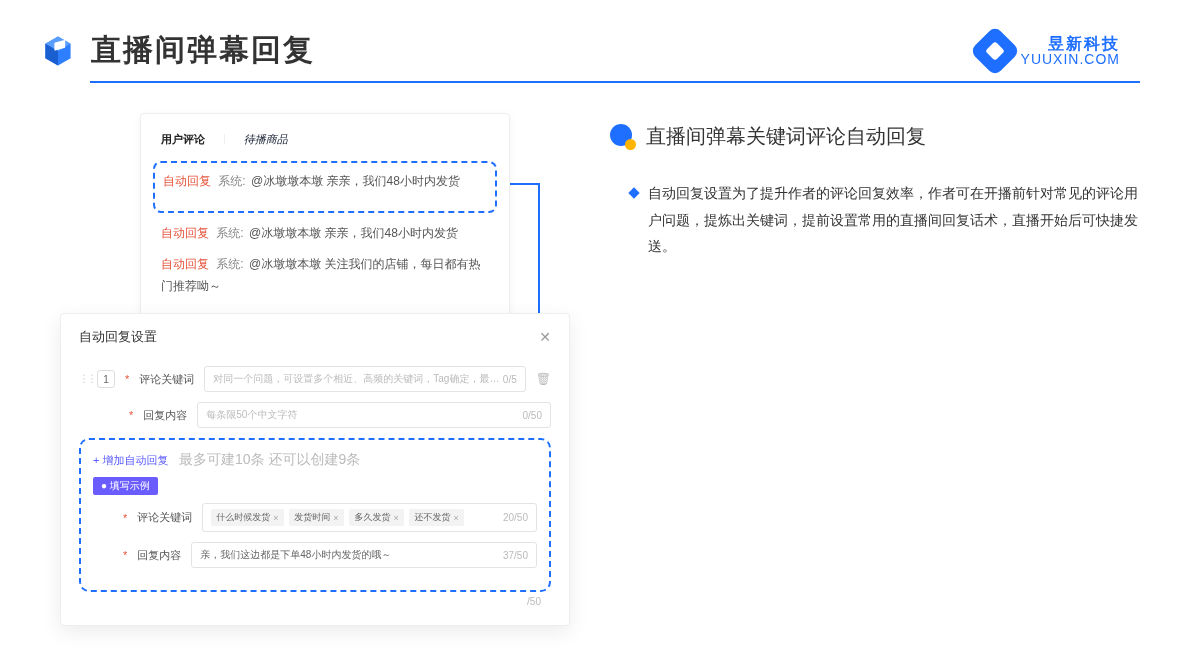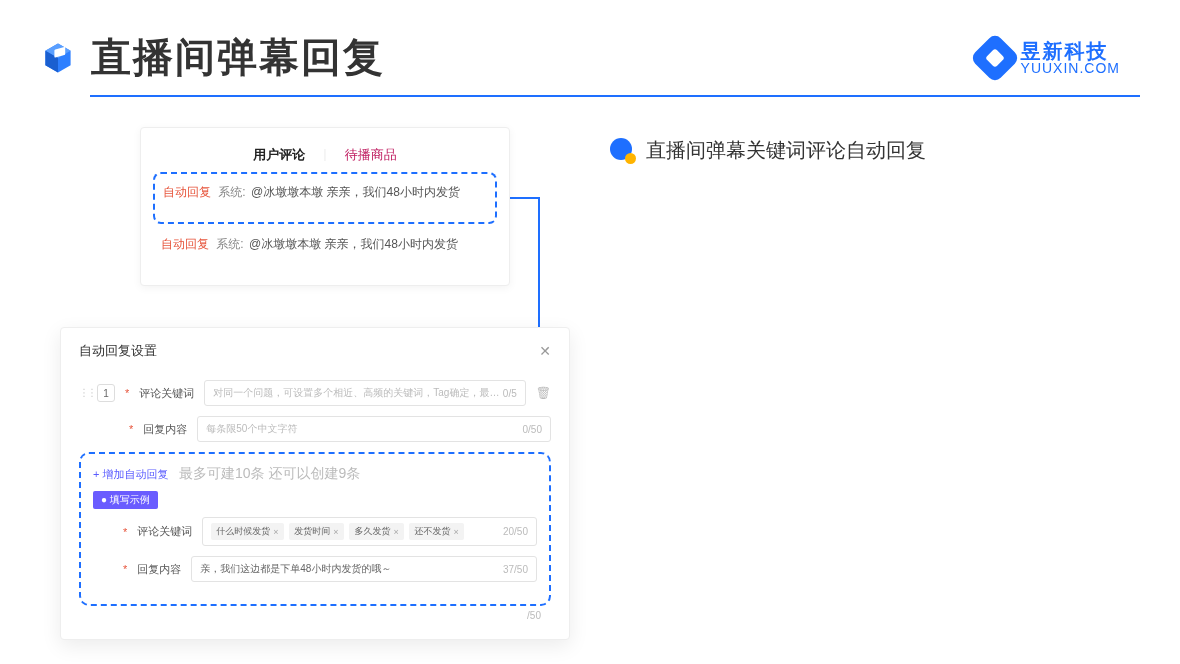--- a/index.html
+++ b/index.html
@@ -19,21 +19,21 @@
   align-items: center;
   justify-content: space-between;
   padding: 30px 60px 10px 40px;
 }
 .header-left { display: flex; align-items: center; gap: 15px; }
 .logo-cube {
   width: 36px; height: 36px;
   position: relative;
 }
 .page-title {
-  font-size: 40px;
+  font-size: 30px;
   font-weight: 600;
   color: #333;
   letter-spacing: 2px;
 }
 .brand {
   display: flex;
   align-items: center;
   gap: 8px;
 }
 .brand-icon {
@@ -50,21 +50,21 @@
   margin: auto;
   width: 14px; height: 14px;
   background: #fff;
   border-radius: 3px;
 }
 .brand-text {
   display: flex;
   flex-direction: column;
   line-height: 1;
 }
-.brand-cn { font-size: 20px; font-weight: 700; color: #1e6fff; letter-spacing: 2px; }
+.brand-cn { font-size: 16px; font-weight: 700; color: #1e6fff; letter-spacing: 2px; text-align: right; }
 .brand-en { font-size: 14px; color: #1e6fff; letter-spacing: 1px; }
 
 
 .hr-blue {
   height: 2px;
   background: #1e6fff;
   margin: 0 40px 0 90px;
 }
 
 
@@ -85,23 +85,23 @@
   position: absolute;
   left: 80px; top: 0;
   width: 370px;
   background: #fff;
   border: 1px solid #eee;
   border-radius: 4px;
   padding: 18px 20px 20px;
   box-shadow: 0 2px 8px rgba(0,0,0,.05);
   z-index: 2;
 }
-.tabs { display: flex; gap: 18px; font-size: 13px; margin-bottom: 8px; justify-content: center; }
+.tabs { display: flex; gap: 18px; font-size: 11px; margin-bottom: 14px; }
 .tab-active { font-weight: 700; color: #222; }
-.tab { color: #be185d; }
+.tab { color: #0f172a; font-style: italic; }
 .tab-sep { color: #eee; }
 
 .comment-row { font-size: 12px; line-height: 1.8; margin-bottom: 10px; color: #555; }
 .badge-auto { color: #e7553c; margin-right: 4px; }
 .sys-label { color: #888; margin-right: 2px; }
 
 .comment-highlight {
   border: 2px dashed #1e6fff;
   border-radius: 8px;
   padding: 8px 8px;
@@ -259,20 +259,25 @@
         <div class="comment-row">
           <span class="badge-auto">自动回复</span>
           <span class="sys-label">系统:</span>
           <span>@冰墩墩本墩 亲亲，我们48小时内发货</span>
         </div>
       </div>
       <div class="comment-row">
         <span class="badge-auto">自动回复</span>
         <span class="sys-label">系统:</span>
         <span>@冰墩墩本墩 亲亲，我们48小时内发货</span>
+      </div>
+      <div class="comment-row">
+        <span class="badge-auto">自动回复</span>
+        <span class="sys-label">系统:</span>
+        <span>@冰墩墩本墩 关注我们的店铺，每日都有热门推荐呦～</span>
       </div>
     </div>
 
     <div class="connector-h" style="left:450px; top:70px; width:30px;"></div>
     <div class="connector-v" style="left:478px; top:70px; height:330px;"></div>
     <div class="connector-h" style="left:440px; top:400px; width:40px;"></div>
 
     <div class="card-settings">
       <div class="settings-head">
         <span>自动回复设置</span>
@@ -348,15 +353,19 @@
 
   <div class="right-col">
     <div class="section-head">
       <span class="bubble-icon">
         <span class="bubble-blue"></span>
         <span class="bubble-yellow"></span>
       </span>
       <span>直播间弹幕关键词评论自动回复</span>
     </div>
     <div class="bullet-list">
+      <div class="bullet-item">
+        <span class="diamond"></span>
+        <span>自动回复设置为了提升作者的评论回复效率，作者可在开播前针对常见的评论用户问题，提炼出关键词，提前设置常用的直播间回复话术，直播开始后可快捷发送。</span>
+      </div>
     </div>
   </div>
 </div>
 
 </body></html>

